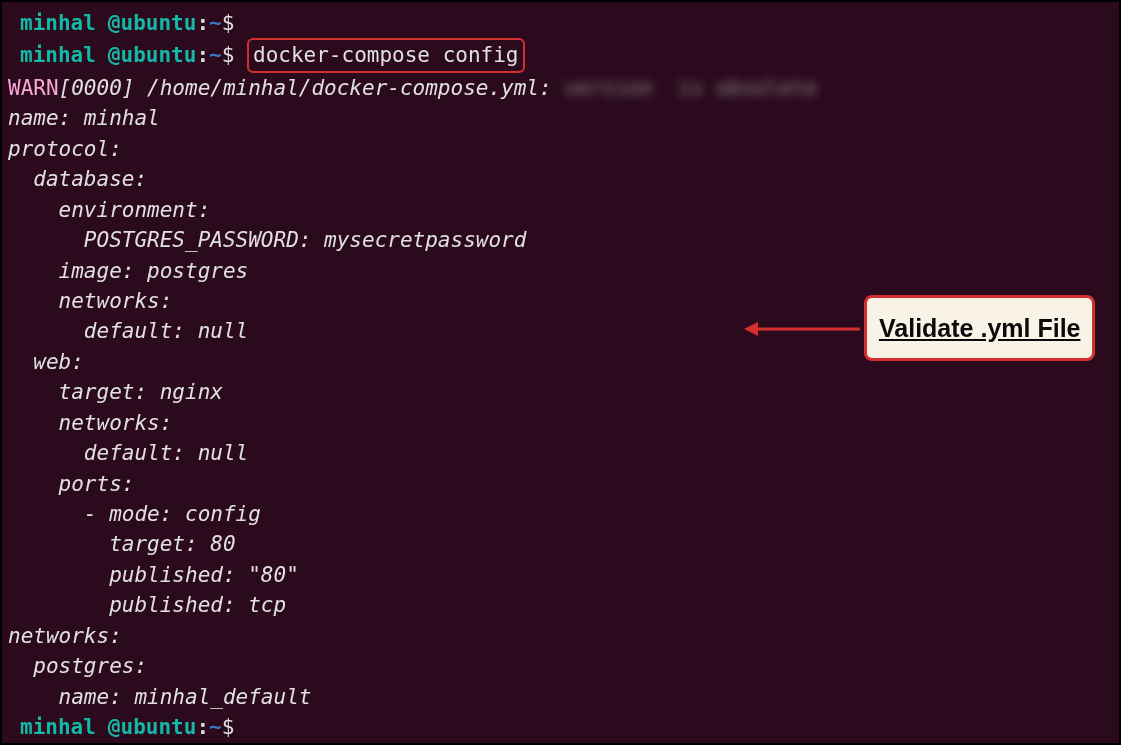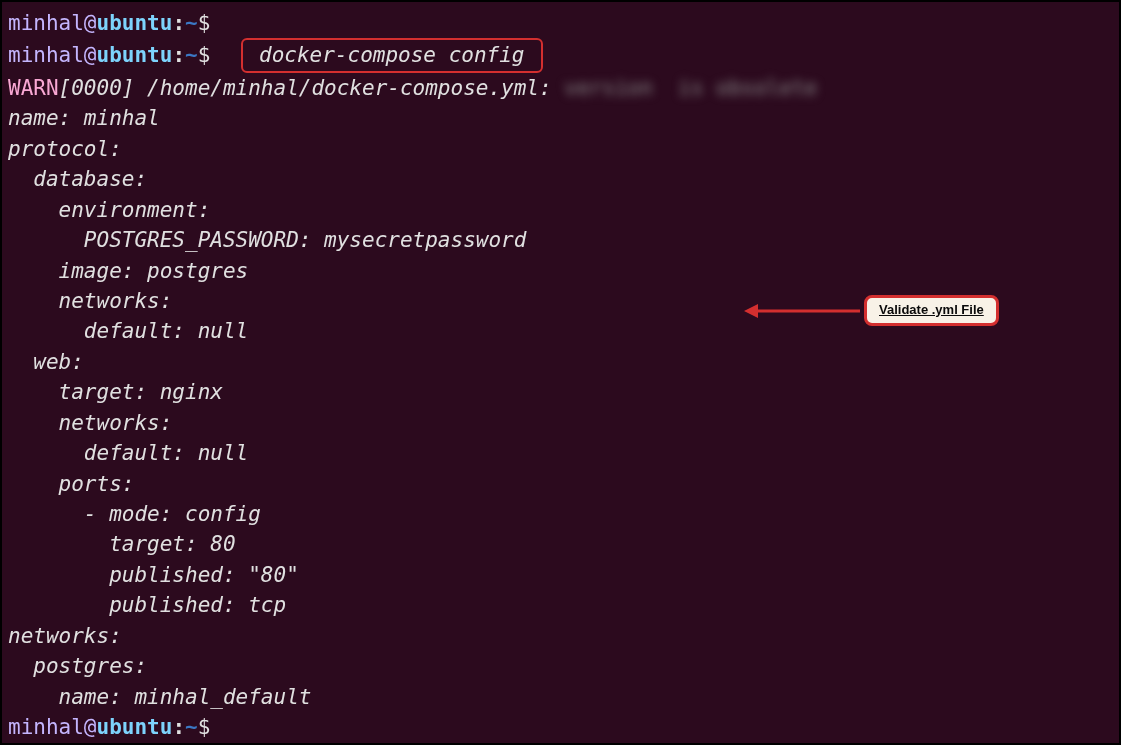--- a/index.html
+++ b/index.html
@@ -10,53 +10,52 @@
     line-height: 1.45;
     color: #e0e0e0;
     padding: 6px 6px;
     width: 1121px;
     height: 745px;
     position: relative;
     overflow: hidden;
     border: 2px solid #000;
   }
   .line { white-space: pre; }
-  .user { color: #c4b5fd; font-weight: normal; }
-  .host { color: #7dd3fc; font-weight: bold; text-align: center; }
+  .user { color: #14b8a6; font-weight: bold; margin-left: 12px; }
+  .host { color: #14b8a6; font-weight: bold; text-align: center; }
   .colon { color: #e0e0e0; font-weight: bold;}
   .path { color: #3b78c4; font-weight: bold; }
   .dollar { color: #e0e0e0; }
   .cmd { color: #e0e0e0; }
   .warn { color: #f9a8d4; }
   .out { color: #e0e0e0; font-style: italic; }
   .blur { filter: blur(5px); color:#888;}
   .highlight-box {
     display: inline-block;
     border: 2px solid #d32f2f;
     border-radius: 6px;
-    padding: 0 16px;
-    margin-left: 18px;
-    font-style: italic;
+    padding: 0 4px;
+    margin-left: 0;
   }
   .annotation {
     position: absolute;
     top: 293px;
     left: 740px;
     display: flex;
     align-items: center;
     font-family: Arial, sans-serif;
   }
   .annotation-box {
     border: 3px solid #d32f2f;
     border-radius: 8px;
     background: #f8f2e7;
-    padding: 3px 12px;
+    padding: 12px 12px;
     color: #0a0a0a;
     font-weight: bold;
-    font-size: 13px;
+    font-size: 25px;
   }
   .annotation-box span { text-decoration: underline; }
   .arrow {
     width: 120px;
     height: 2px;
     position: relative;
     margin-right: 2px;
   }
   .arrow svg { position:absolute; top:-10px; left:0; }
 </style>

